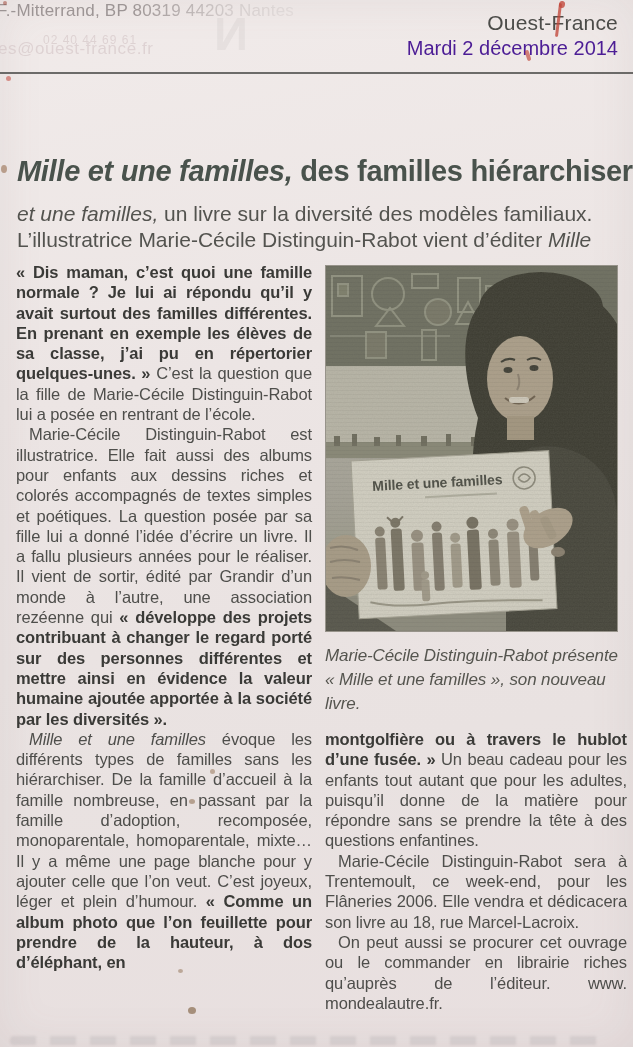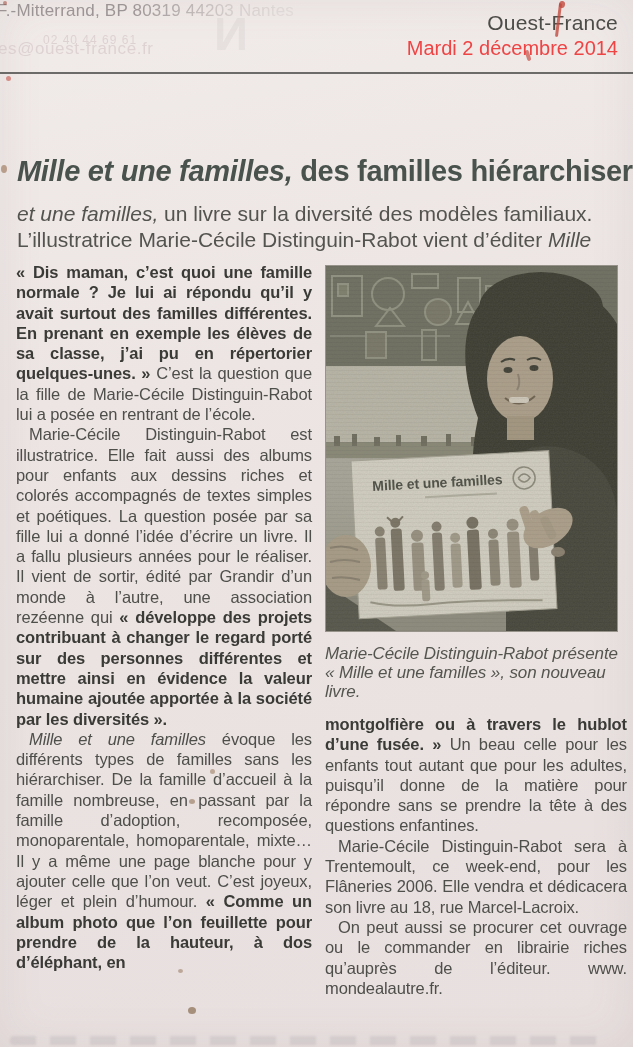--- a/index.html
+++ b/index.html
@@ -13,21 +13,21 @@
   
   .hdr-address{
     position:absolute;top:1px;left:-3px;font-size:17px;color:#948c8c;letter-spacing:.2px;white-space:nowrap;
     -webkit-mask-image:linear-gradient(90deg,rgba(0,0,0,.9) 45%,rgba(0,0,0,.25) 80%,rgba(0,0,0,.12) 100%);
     mask-image:linear-gradient(90deg,rgba(0,0,0,.9) 45%,rgba(0,0,0,.25) 80%,rgba(0,0,0,.12) 100%);
   }
   .hdr-phone{position:absolute;top:33px;left:43px;font-size:12px;color:#c8b6b8;opacity:.45;letter-spacing:1px;white-space:nowrap;}
   .hdr-email{position:absolute;top:39px;left:-2px;font-size:17px;color:#cdbcbe;opacity:.5;letter-spacing:.6px;white-space:nowrap;}
   .watermark{position:absolute;top:6px;left:214px;font-size:47px;font-weight:700;color:rgba(95,95,100,.07);transform:scaleX(-1);}
   .masthead{position:absolute;top:11px;right:15px;font-size:21px;color:#4c4c49;letter-spacing:.2px;white-space:nowrap;}
-  .dateline{position:absolute;top:37px;right:15px;font-size:20px;color:#ef4444;white-space:nowrap;}
+  .dateline{position:absolute;top:37px;right:15px;font-size:20px;color:#4c1d95;white-space:nowrap;}
   .rule{position:absolute;top:72px;left:0;width:633px;height:2px;background:#4b4b48;opacity:.8;}
 
   
   .redmark{position:absolute;background:#c2463a;opacity:.78;}
   .redmark-1{left:557px;top:3px;width:3px;height:34px;border-radius:2px;transform:rotate(7deg);}
   .redmark-1b{left:559px;top:1px;width:6px;height:7px;border-radius:50%;transform:rotate(10deg);}
   .redmark-2{left:526px;top:50px;width:4px;height:11px;border-radius:2px;transform:rotate(-18deg);opacity:.65;}
   .redmark-3{left:6px;top:76px;width:5px;height:5px;border-radius:50%;opacity:.55;}
 
   
@@ -62,21 +62,21 @@
   
   .photo{
     position:relative;width:291px;height:365px;margin-top:3px;
     border:1px solid #97938a;background:#b2aea2;overflow:hidden;
   }
   .photo::after{ 
     content:"";position:absolute;inset:0;
     background:repeating-linear-gradient(180deg,rgba(0,0,0,.035) 0 1px,rgba(0,0,0,0) 1px 4px);
     pointer-events:none;
   }
-  .caption{margin-top:12px;width:293px;font-style:italic;font-size:17px;line-height:19px;color:#55554f;}
+  .caption{margin-top:12px;width:293px;font-style:italic;font-size:17px;line-height:24px;color:#55554f;}
   #right-paras{margin-top:13px;}
 
   
   .bottom-ghost{
     position:absolute;left:10px;top:1036px;width:600px;height:9px;border-radius:4px;
     background:repeating-linear-gradient(90deg,rgba(125,122,128,.14) 0 26px,rgba(125,122,128,0) 26px 40px);
     filter:blur(1px);
   }
 </style>
 </head>
@@ -258,20 +258,20 @@
         </g>
 
         <rect width="291" height="365" filter="url(#pg-noise)" opacity="0.5"></rect>
         <rect width="291" height="365" fill="#7e8b6d" opacity="0.05"></rect>
       </svg>
     </div>
 
     <div class="caption">Marie-Cécile Distinguin-Rabot présente «&nbsp;Mille et une familles&nbsp;», son nouveau livre.</div>
 
     <div id="right-paras">
-        <p class="para"><span class="sg-bold">montgolfière ou à travers le hublot d’une fusée.&nbsp;» </span><span class="sg-normal">Un beau celle pour les enfants tout autant que pour les adultes, puisqu’il donne de la ma­tière pour répondre sans se prendre la tête à des questions enfantines.</span></p>
+        <p class="para"><span class="sg-bold">montgolfière ou à travers le hublot d’une fusée.&nbsp;» </span><span class="sg-normal">Un beau cadeau pour les enfants tout autant que pour les adultes, puisqu’il donne de la ma­tière pour répondre sans se prendre la tête à des questions enfantines.</span></p>
         <p class="para indent"><span class="sg-normal">Marie-Cécile Distinguin-Rabot sera à Trentemoult, ce week-end, pour les Flâneries 2006. Elle vendra et dédica­cera son livre au 18, rue Marcel-La­croix.</span></p>
         <p class="para indent"><span class="sg-normal">On peut aussi se procurer cet ou­vrage ou le commander en librairie riches qu’auprès de l’éditeur. www.​mondealautre.fr.</span></p>
       </div>
   </div>
 
   <div class="bottom-ghost"></div>
 </div>
 
 </body></html>

